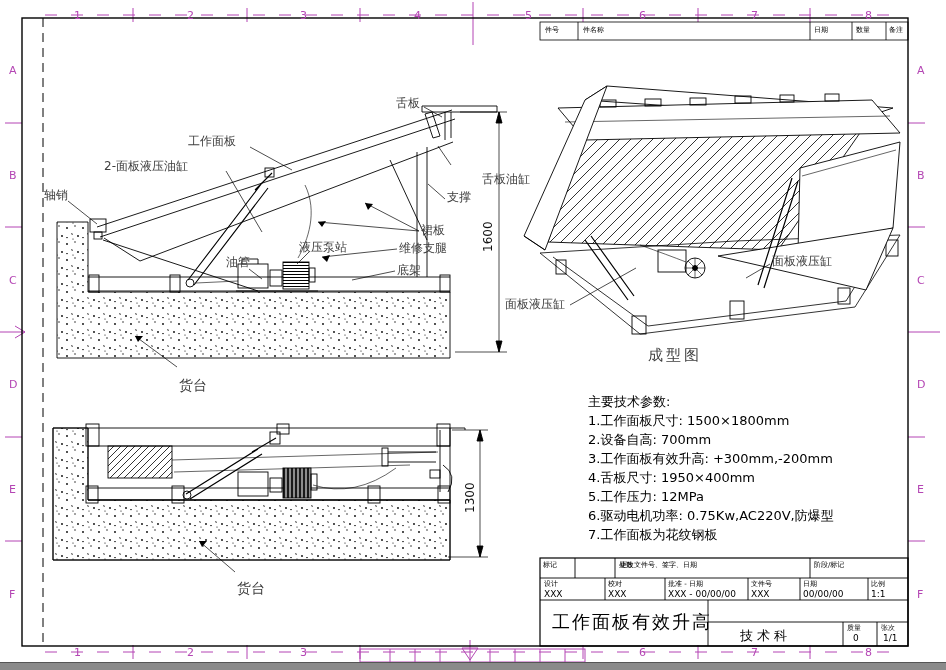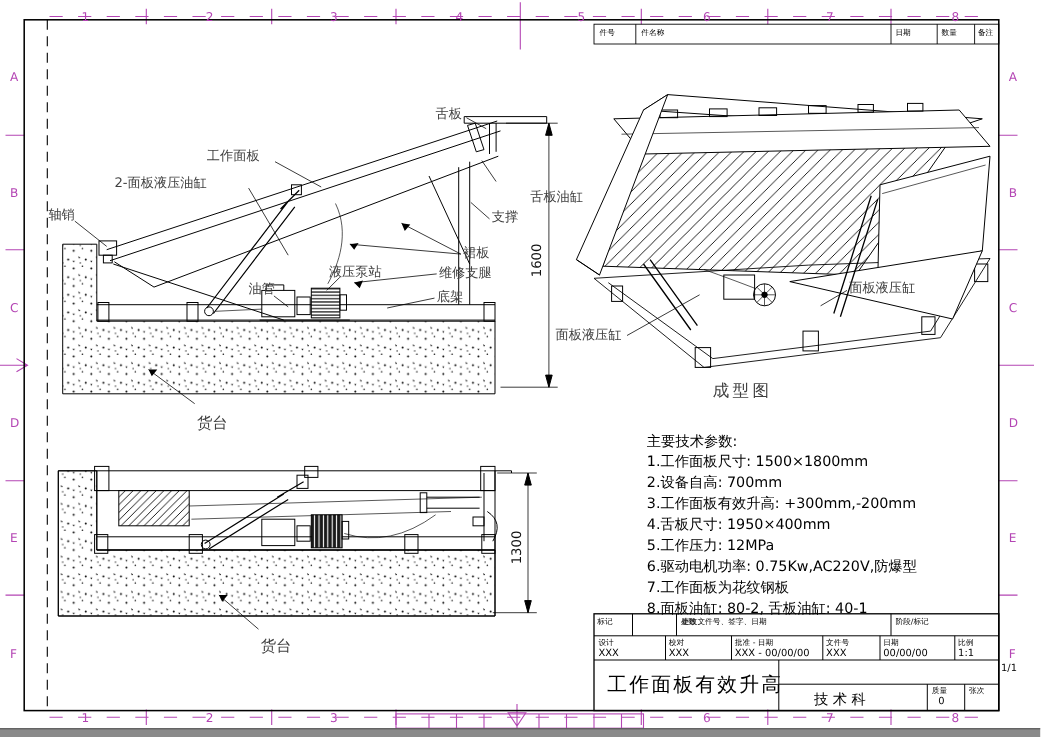--- a/index.html
+++ b/index.html
@@ -262,21 +262,20 @@
 
 <div class="params">
   <div>主要技术参数:</div>
   <div>1.工作面板尺寸: 1500×1800mm</div>
   <div>2.设备自高: 700mm</div>
   <div>3.工作面板有效升高: +300mm,-200mm</div>
   <div>4.舌板尺寸: 1950×400mm</div>
   <div>5.工作压力: 12MPa</div>
   <div>6.驱动电机功率: 0.75Kw,AC220V,防爆型</div>
   <div>7.工作面板为花纹钢板</div>
-  <div>8.面板油缸: 80-2, 舌板油缸: 40-1</div>
 </div>
 
 <span class="tiny" style="left:543px;top:562px;">标记</span>
 <span class="tiny" style="left:600px;top:562px;margin-left:19px;">处数</span>
 <span class="tiny" style="left:620px;top:562px;">更改文件号、签字、日期</span>
 <span class="tiny" style="left:814px;top:562px;">阶段/标记</span>
 
 <span class="tiny" style="left:544px;top:581px;">设计</span>
 <span class="val" style="left:544px;top:590px;">XXX</span>
 <span class="tiny" style="left:608px;top:581px;">校对</span>
@@ -288,16 +287,16 @@
 <span class="tiny" style="left:803px;top:581px;">日期</span>
 <span class="val" style="left:803px;top:590px;">00/00/00</span>
 <span class="tiny" style="left:871px;top:581px;">比例</span>
 <span class="val" style="left:871px;top:590px;">1:1</span>
 
 <span class="tb-title" style="left:552px;top:610px;">工作面板有效升高</span>
 <span class="dept" style="left:740px;top:627px;">技术科</span>
 <span class="tiny" style="left:847px;top:625px;">质量</span>
 <span class="val" style="left:853px;top:634px;">0</span>
 <span class="tiny" style="left:881px;top:625px;">张次</span>
-<span class="val" style="left:883px;top:604px;margin-left:27px;">1/1</span>
+<span class="val" style="left:883px;top:634px;">1/1</span>
 
 <div id="bottombar"></div>
 </div>
 
 </body></html>

